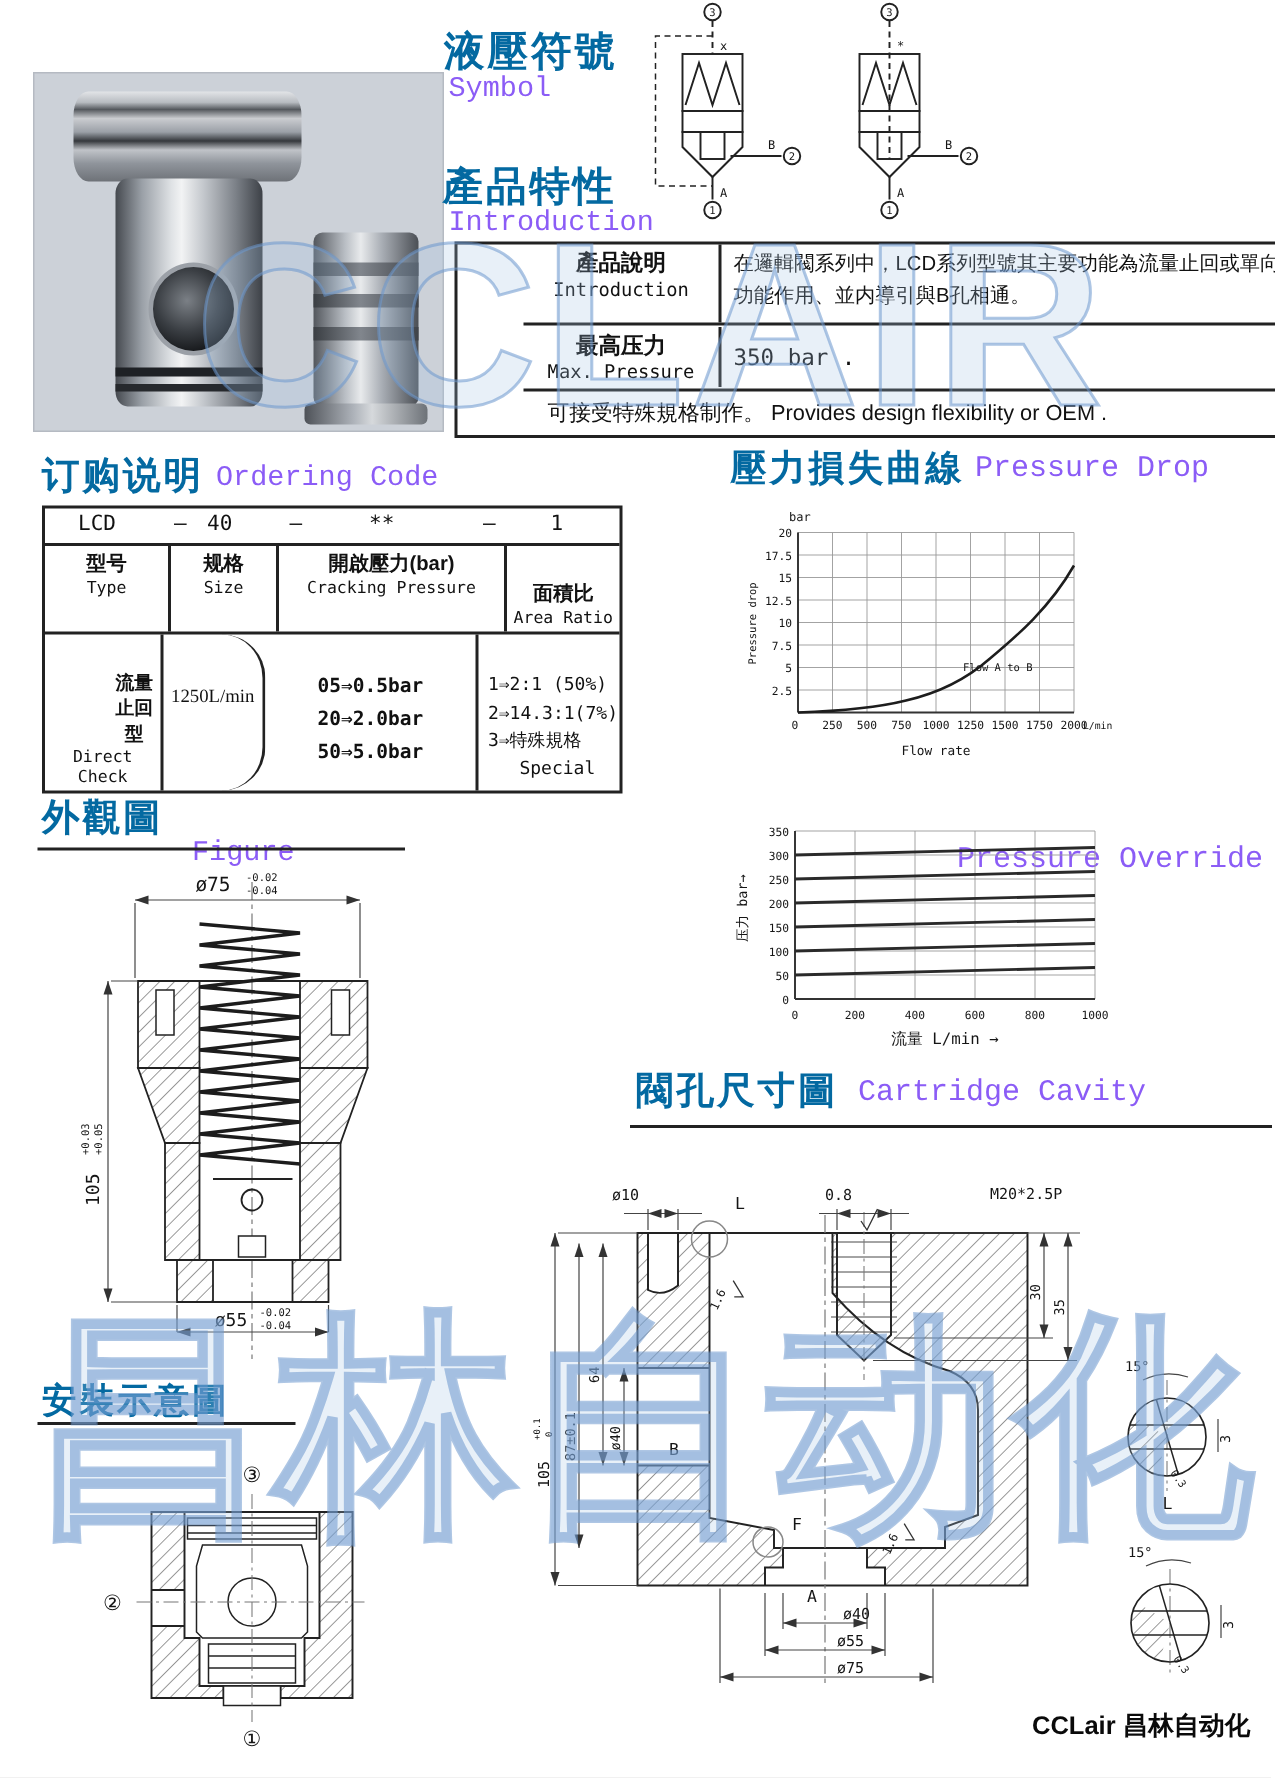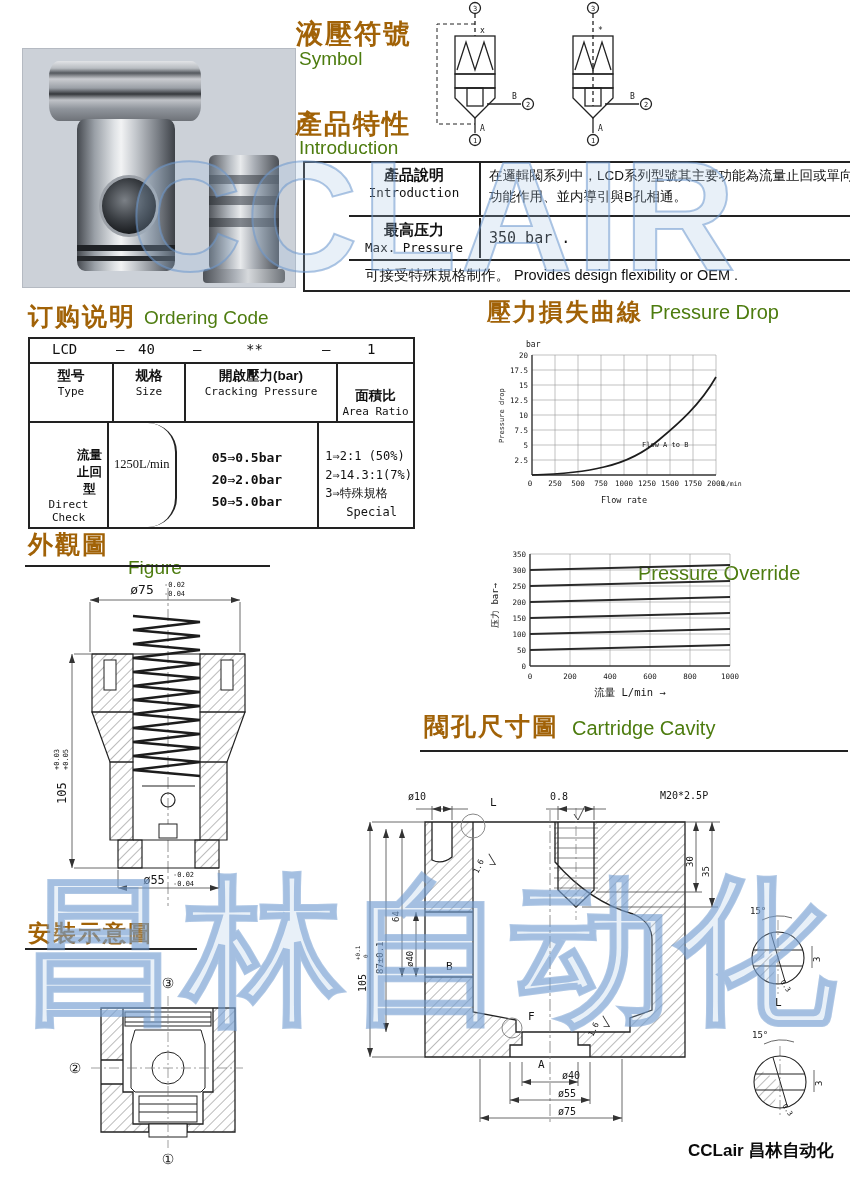--- a/index.html
+++ b/index.html
@@ -1,20 +1,20 @@
 <!DOCTYPE html>
 <html><head>
 <meta charset="utf-8">
 <style>
   html,body{margin:0;padding:0;background:#e8e8e8;}
   #page{position:relative;width:850px;height:1185px;background:#ffffff;overflow:hidden;
         font-family:"Liberation Sans",sans-serif;color:#111;}
   .abs{position:absolute;}
-  .zh-head{font-weight:700;color:#a16207;letter-spacing:2px;}
-  .en-head{font-family:Liberation Sans, sans-serif;color:#4d7c0f;}
+  .zh-head{font-weight:700;color:#0369a1;letter-spacing:2px;}
+  .en-head{font-family:Liberation Mono, monospace;color:#8b5cf6;}
   .hr{position:absolute;background:#222;height:2px;}
   svg text{font-family:"DejaVu Sans Mono",monospace;fill:#151515;}
   .tick{font-size:7.5px;}
   
   .itable{position:absolute;left:303px;top:161px;width:541px;border:2px solid #222;background:rgba(255,255,255,.6);padding-left:44px;}
   .itable .row{display:flex;border-bottom:2px solid #222;}
   .itable .row:last-child{border-bottom:none;}
   .itable .c1{width:126px;border-right:2px solid #222;text-align:center;padding:3px 2px;}
   .itable .c2{flex:1;padding:3px 8px;}
   .lzh{font-size:15px;font-weight:600;}

